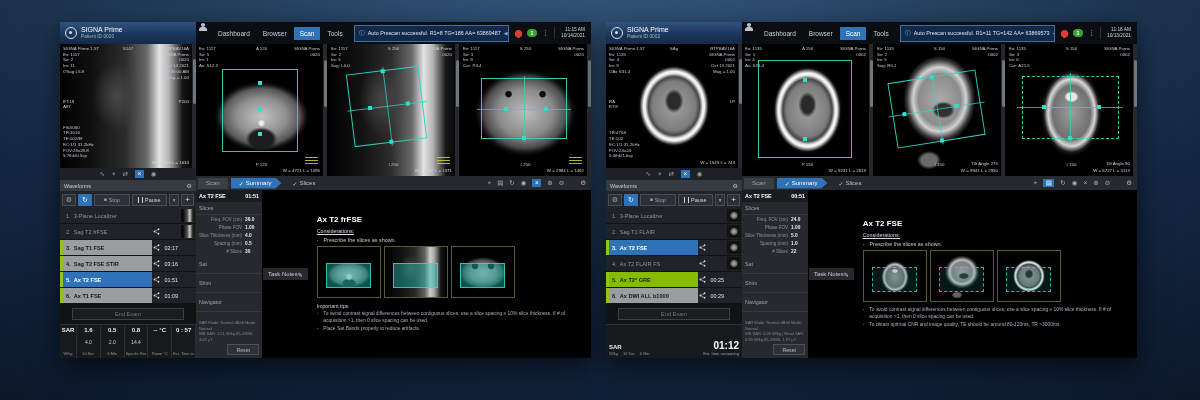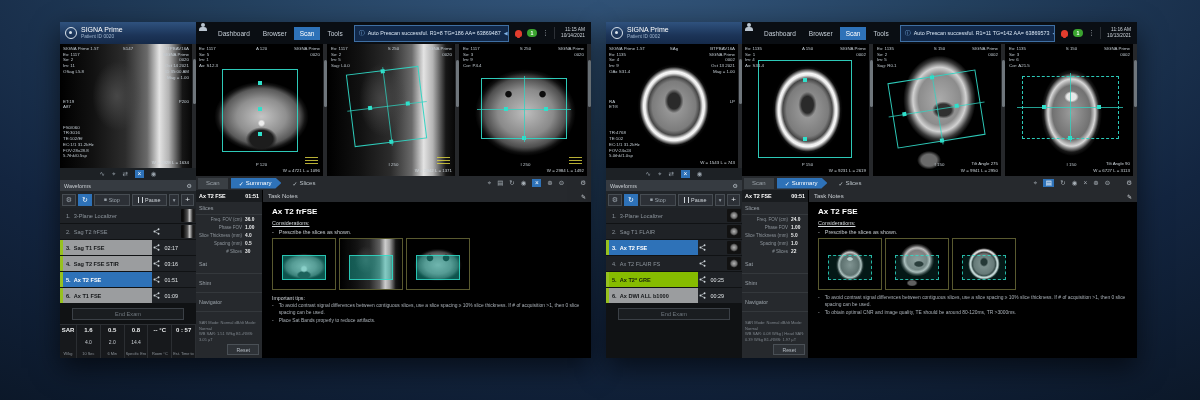--- a/index.html
+++ b/index.html
@@ -129,21 +129,21 @@
   .params{width:67px;background:#26292d;border-right:1px solid #000;display:flex;flex-direction:column;flex:none;}
   .phead{display:flex;justify-content:space-between;background:#191c1f;padding:3px;color:#fff;font-size:5.4px;font-weight:bold;}
   .psec{padding:3px;color:#9aa2a9;font-size:5.4px;border-bottom:1px solid #34383c;}
   .psec.big{padding:6px 3px;}
   .prm{display:flex;gap:3px;padding:1.5px 2px;align-items:baseline;}
   .prml{flex:1;text-align:right;color:#8d949b;font-size:4.5px;white-space:nowrap;overflow:hidden;}
   .prmv{width:15px;color:#eceeef;font-size:4.8px;font-weight:bold;flex:none;}
   .pfoot{margin-top:auto;padding:2px 3px 0;color:#7d848b;font-size:4px;line-height:1.35;}
   .resetbtn{align-self:flex-end;margin:2px 3px 3px;border:1px solid #4a5056;background:#2e3artifacts237;background:#2e3237;color:#b3bac1;font-size:5.2px;padding:1.5px 8px;}
 
-  .notes{flex:1;background:#000;display:flex;flex-direction:column;min-width:0;}
+  .notes{flex:1;background:#000;display:flex;flex-direction:row;min-width:0;align-items:center;}
   .nhead{height:12px;background:#26292d;color:#c8cdd2;font-size:6px;display:flex;align-items:center;justify-content:space-between;padding:0 5px;flex:none;}
   .npencil{color:#c8cdd2;font-size:6px;}
   .nbody{padding:4px 9px;color:#c4cacf;overflow:hidden;}
   .ntitle{font-size:8px;color:#fff;font-weight:bold;margin:1px 0 4px;}
   .nsub{font-size:5.4px;text-decoration:underline;margin-bottom:3px;color:#d7dce0;}
   .nbul{font-size:5.4px;display:flex;gap:5px;margin:1px 0 3px;color:#c4cacf;}
   .nbul .dash{flex:none;}
   .nthumbs{display:flex;gap:3px;margin:3px 0 5px;}
   .nth{width:64px;height:52px;position:relative;background:#0a0a0a;border:1px solid #59592f;overflow:hidden;}
   .nth .anat{opacity:.9;}
@@ -744,20 +744,34 @@
                 <circle cx="8" cy="8.2" r="1.3"></circle>
                 <circle cx="2" cy="5" r="1.3"></circle>
                 <path d="M8 1.8 2 5l6 3.2" fill="none" stroke="currentColor" stroke-width="0.9"></path>
               </svg>
             </span>
             <span class="ptime">00:29</span>
             <span class="pthumb empty"></span>
         </div>
       </div>
       <div class="endexam">End Exam</div>
+      <div class="sarfoot s1foot">
+        <div class="sarmini">
+          <span class="sv">SAR</span>
+          <span class="smrow">
+              <span class="sl">W/kg</span>
+              <span class="sl">10 Sec</span>
+              <span class="sl">6 Min</span>
+            </span>
+        </div>
+        <div class="bigtime">
+          <span class="bt">01:12</span>
+          <span class="btl">Est. time remaining</span>
+        </div>
+      </div>
     </div>
 
     <div class="mcol">
       <div class="views">
         <div class="vp">
           <div class="anat ax-br"></div>
           <div class="rx" style="left:12%;top:12%;width:72%;height:74%;">
             <span class="h" style="left:50%;top:18%;margin-left:-2px;"></span>
             <span class="h" style="left:50%;bottom:16%;margin-left:-2px;"></span>
           </div>

